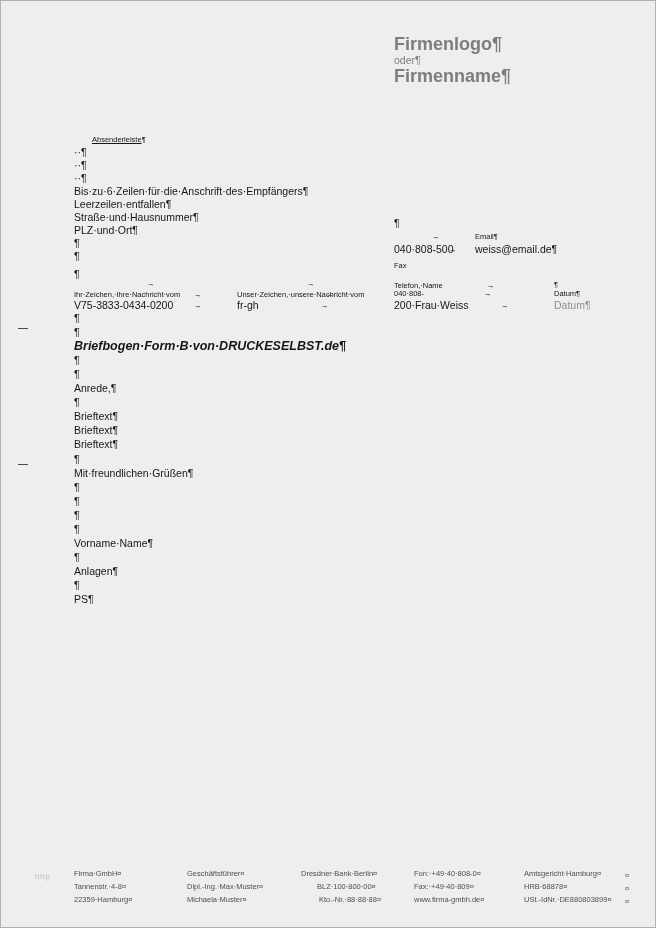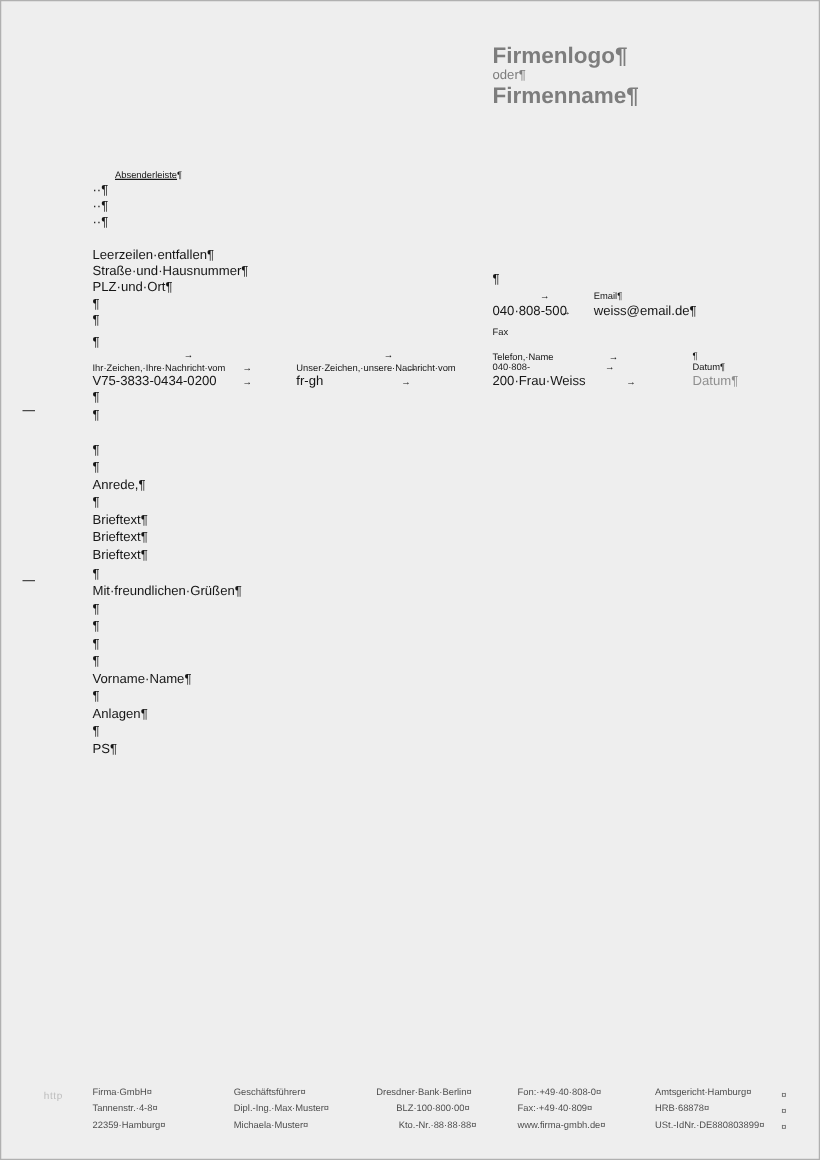--- a/index.html
+++ b/index.html
@@ -33,20 +33,21 @@
 
   <div class="abs logo-big" style="left:393px;top:34px;">Firmenlogo¶</div>
   <div class="abs logo-small" style="left:393px;top:54px;">oder¶</div>
   <div class="abs logo-big" style="left:393px;top:66px;">Firmenname¶</div>
 
   <div class="abs t8" style="left:73px;top:135px;margin-left:18px;"><span class="underline">Absenderleiste</span><span>¶</span></div>
 
   <div class="abs t11" style="left:73px;top:146px;">··¶</div>
   <div class="abs t11" style="left:73px;top:159px;">··¶</div>
   <div class="abs t11" style="left:73px;top:172px;">··¶</div>
+  <div class="abs t11" style="left:73px;top:185px;">Bis·zu·6·Zeilen·für·die·Anschrift·des·Empfängers¶</div>
   <div class="abs t11" style="left:73px;top:198px;">Leerzeilen·entfallen¶</div>
   <div class="abs t11" style="left:73px;top:211px;">Straße·und·Hausnummer¶</div>
   <div class="abs t11" style="left:73px;top:224px;">PLZ·und·Ort¶</div>
   <div class="abs t11" style="left:73px;top:237px;">¶</div>
   <div class="abs t11" style="left:73px;top:250px;">¶</div>
   <div class="abs t11" style="left:73px;top:268px;">¶</div>
 
   <div class="abs t11" style="left:393px;top:217px;">¶</div>
   <div class="abs t8" style="left:393px;top:232px;margin-top:29px;">Fax</div>
   <div class="abs t8 arrow" style="left:431px;top:232px;">→</div>
@@ -75,20 +76,21 @@
   <div class="abs t8 arrow" style="left:320px;top:301px;">→</div>
   <div class="abs t11" style="left:393px;top:299px;">200·Frau·Weiss</div>
   <div class="abs t8 arrow" style="left:500px;top:301px;">→</div>
   <div class="abs t11 graytxt" style="left:553px;top:299px;">Datum¶</div>
 
   <div class="foldmark" style="left:17px;top:327px;"></div>
   <div class="foldmark" style="left:17px;top:463px;"></div>
 
   <div class="abs t11" style="left:73px;top:312px;">¶</div>
   <div class="abs t11" style="left:73px;top:326px;">¶</div>
+  <div class="abs t12bi" style="left:73px;top:339px;">Briefbogen·Form·B·von·DRUCKESELBST.de¶</div>
   <div class="abs t11" style="left:73px;top:354px;">¶</div>
   <div class="abs t11" style="left:73px;top:368px;">¶</div>
   <div class="abs t11" style="left:73px;top:382px;">Anrede,¶</div>
   <div class="abs t11" style="left:73px;top:396px;">¶</div>
   <div class="abs t11" style="left:73px;top:410px;">Brieftext¶</div>
   <div class="abs t11" style="left:73px;top:424px;">Brieftext¶</div>
   <div class="abs t11" style="left:73px;top:438px;">Brieftext¶</div>
   <div class="abs t11" style="left:73px;top:453px;">¶</div>
   <div class="abs t11" style="left:73px;top:467px;">Mit·freundlichen·Grüßen¶</div>
   <div class="abs t11" style="left:73px;top:481px;">¶</div>

